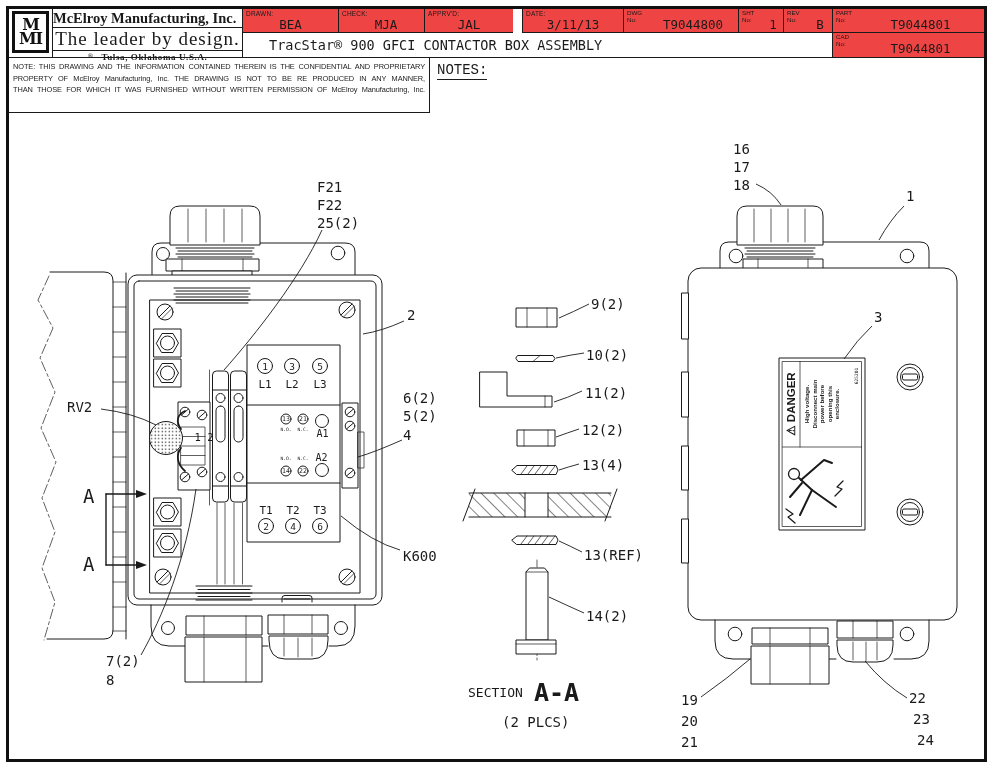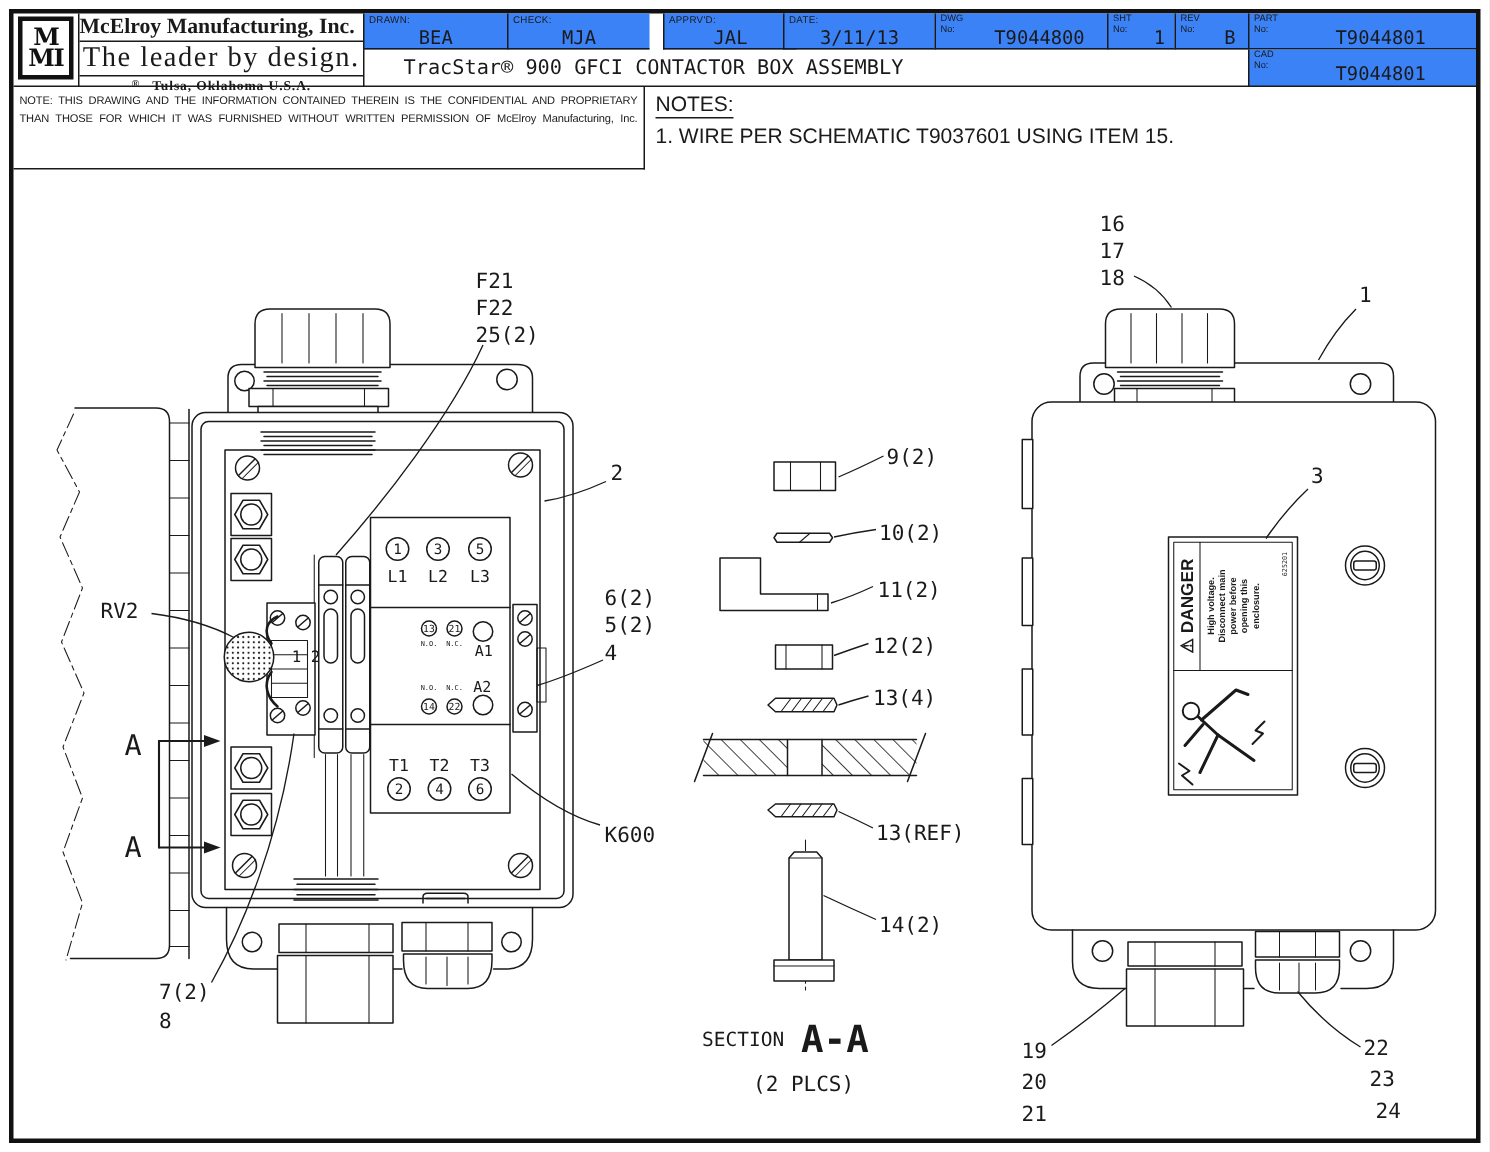--- a/index.html
+++ b/index.html
@@ -1,21 +1,21 @@
 <!DOCTYPE html>
 <html><head>
 <meta charset="utf-8">
 <style>
   html,body{margin:0;padding:0;background:#e8e8e8}
   .page{position:relative;width:993px;height:768px;background:#fff;color:#1a1a1a;
         font-family:"Liberation Sans",sans-serif;overflow:hidden}
   .sheet-border{position:absolute;left:6px;top:6px;width:981px;height:756px;
         border:3px solid #111;box-sizing:border-box}
   
-  .cell{position:absolute;border-left:1px solid #1a1a1a;border-bottom:1px solid #1a1a1a;box-sizing:border-box;background:#3b82f6}
+  .cell{position:absolute;border-left:1px solid #1a1a1a;border-bottom:1px solid #1a1a1a;box-sizing:border-box;background:#ef4444}
   .cell .lab{position:absolute;top:1px;left:3px;font-size:6.5px;letter-spacing:.2px;white-space:nowrap}
   .cell .lab2{position:absolute;top:1px;left:3px;font-size:6.2px;line-height:6.8px;white-space:pre-line}
   .cell .val{position:absolute;left:0;right:0;top:8px;text-align:center;
         font-family:"DejaVu Sans Mono",monospace;font-size:12.5px;white-space:nowrap}
   .cell .val.off{left:26px;right:2px}
   .logo-cell{position:absolute;left:9px;top:9px;width:43px;height:49px;border-bottom:1px solid #1a1a1a;box-sizing:border-box}
   .logo-box{position:absolute;left:3px;top:2px;width:37px;height:42px;border:3px solid #111;box-sizing:border-box;
         display:flex;flex-direction:column;justify-content:center;align-items:center;
         font-family:"DejaVu Serif",serif;font-weight:bold;font-size:16px;line-height:14px;letter-spacing:-1px;color:#111}
   .company{position:absolute;left:52px;top:9px;width:190px;height:49px;border-left:1px solid #1a1a1a;
@@ -24,21 +24,21 @@
   .c-tag{font-size:19px;text-align:center;border-bottom:1.2px solid #1a1a1a;letter-spacing:1px;white-space:nowrap}
   .c-loc{font-size:9px;font-weight:bold;text-align:center;letter-spacing:.6px;padding-top:1px;white-space:nowrap}
   .c-reg{font-size:7px;vertical-align:2px;margin-right:8px}
   .title-cell{position:absolute;left:242px;top:33px;width:590px;height:25px;border-left:1px solid #1a1a1a;
         border-bottom:1px solid #1a1a1a;box-sizing:border-box;display:flex;align-items:center;padding-left:26px;
         font-family:"DejaVu Sans Mono",monospace;font-size:13.5px;white-space:nowrap}
   
   .notice{position:absolute;left:9px;top:58px;width:421px;height:55px;border-right:1px solid #1a1a1a;
         border-bottom:1px solid #1a1a1a;box-sizing:border-box;padding:3px 4px 4px 4px}
   .notice div{font-size:7.4px;line-height:11.6px;white-space:nowrap;text-align:justify;text-align-last:justify;letter-spacing:-.1px}
-  .notes{position:absolute;left:437px;top:61px;font-family:Liberation Sans, sans-serif}
+  .notes{position:absolute;left:437px;top:61px;font-family:Liberation Mono, monospace}
   .notes .hd{display:inline-block;font-size:14px;border-bottom:1.2px solid #1a1a1a;padding-bottom:1px}
   .notes .it{font-size:14px;margin-top:3px;white-space:nowrap}
   
   svg{position:absolute;left:0;top:0}
   svg text{font-family:"DejaVu Sans Mono",monospace;fill:#1a1a1a}
   .ln{fill:none;stroke:#1a1a1a;stroke-width:1;stroke-linecap:round;stroke-linejoin:round}
   .wf{fill:#fff;stroke:#1a1a1a;stroke-width:1;stroke-linejoin:round}
   .thin{stroke-width:.7}
   .ldr{fill:none;stroke:#1a1a1a;stroke-width:.9}
   .phantom{stroke-dasharray:10 3 3 3}
@@ -73,21 +73,21 @@
   </div>
 
   <div class="cell" style="left:242px;top:9px;width:96px;height:24px">
     <span class="lab">DRAWN:</span>
     <span class="val">BEA</span>
   </div>
   <div class="cell" style="left:338px;top:9px;width:95px;height:24px">
     <span class="lab">CHECK:</span>
     <span class="val">MJA</span>
   </div>
-  <div class="cell" style="left:442px;top:9px;width:89px;height:24px">
+  <div class="cell" style="left:424px;top:9px;width:89px;height:24px">
     <span class="lab">APPRV'D:</span>
     <span class="val">JAL</span>
   </div>
   <div class="cell" style="left:522px;top:9px;width:101px;height:24px">
     <span class="lab">DATE:</span>
     <span class="val">3/11/13</span>
   </div>
   <div class="cell" style="left:623px;top:9px;width:115px;height:24px">
     <span class="lab2"><span>DWG</span><br><span>No:</span></span>
     <span class="val off">T9044800</span>
@@ -105,25 +105,25 @@
     <span class="val off">T9044801</span>
   </div>
   <div class="title-cell">TracStar® 900 GFCI CONTACTOR BOX ASSEMBLY</div>
   <div class="cell" style="left:832px;top:33px;width:152px;height:25px">
     <span class="lab2"><span>CAD</span><br><span>No:</span></span>
     <span class="val off">T9044801</span>
   </div>
 
   <div class="notice">
     <div>NOTE: THIS DRAWING AND THE INFORMATION CONTAINED THEREIN IS THE CONFIDENTIAL AND PROPRIETARY</div>
+    <div>PROPERTY OF McElroy Manufacturing, Inc. THE DRAWING IS NOT TO BE RE PRODUCED IN ANY MANNER,</div>
     <div>THAN THOSE FOR WHICH IT WAS FURNISHED WITHOUT WRITTEN PERMISSION OF McElroy Manufacturing, Inc.</div>
   </div>
   <div class="notes">
     <div class="hd">NOTES:</div>
-    <div class="it">1. WIRE PER SCHEMATIC T9037601 USING ITEM 15.</div>
   </div>
 
   <svg width="993" height="768" viewBox="0 0 993 768">
     <defs>
       <pattern id="dots" patternUnits="userSpaceOnUse" width="3.5" height="3.5">
         <rect width="3.5" height="3.5" fill="#fff"></rect>
           <circle cx="1.2" cy="1.2" r="0.7" fill="#1a1a1a"></circle>
       </pattern>
       <pattern id="hatch" patternUnits="userSpaceOnUse" width="9" height="9" patternTransform="rotate(-45)">
         <rect width="9" height="9" fill="#fff"></rect>

